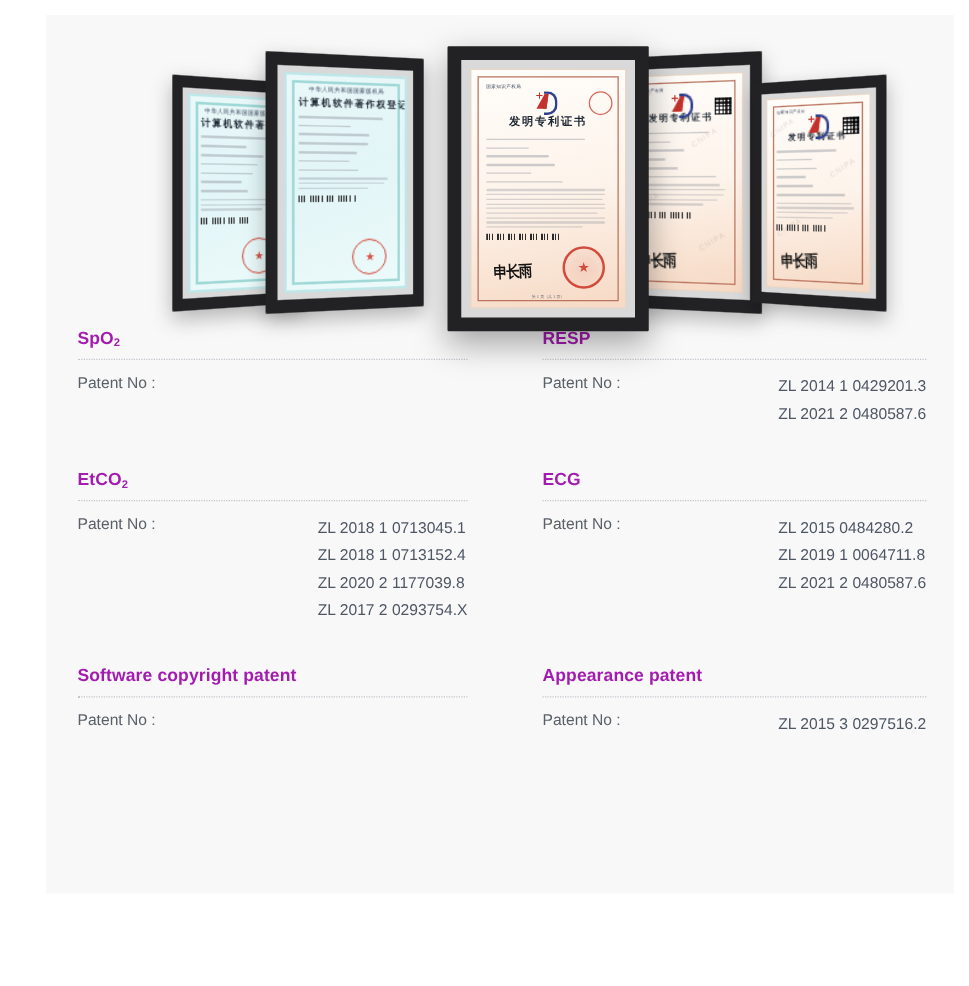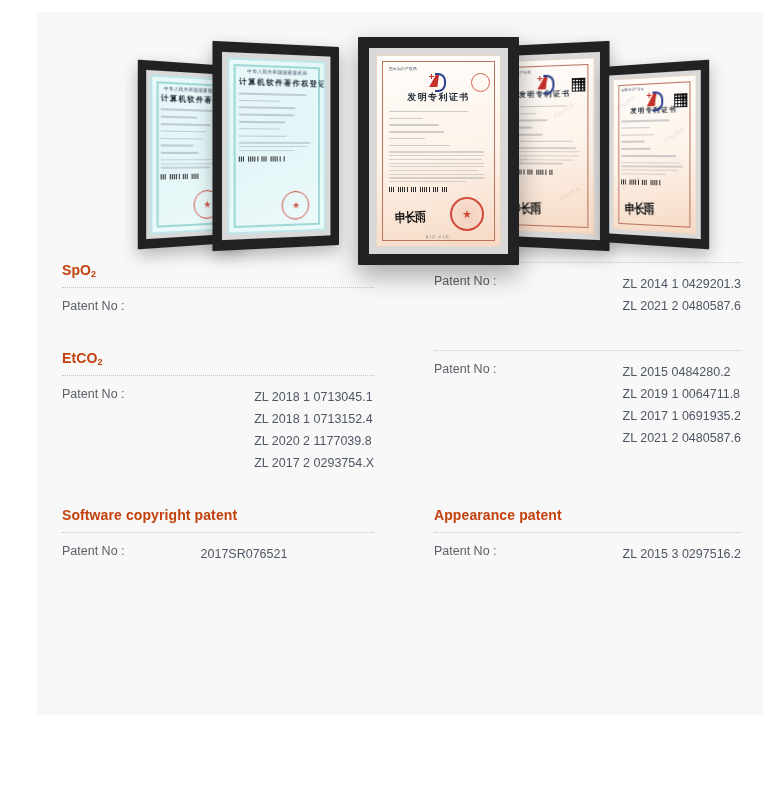--- a/index.html
+++ b/index.html
@@ -265,21 +265,21 @@
   .col {
     width: 50%;
     box-sizing: border-box;
   }
   .col.left  { padding-left: 25px; padding-right: 26px; }
   .col.right { padding-left: 34px; padding-right: 22px; }
 
   .sec-title {
     font-size: 14px;
     font-weight: bold;
-    color: #c2410c;
+    color: #a21caf;
     letter-spacing: .1px;
     margin: 0 0 9px 0;
     white-space: nowrap;
   }
   .sec-title sub {
     font-size: 9px;
     font-weight: bold;
     vertical-align: baseline;
     position: relative;
     top: 2px;
@@ -524,20 +524,21 @@
 
       <div class="col left block-spo2">
         <div class="sec-title"><span>SpO</span><sub>2</sub></div>
         <div class="divider"></div>
         <div class="row">
           <div class="label">Patent No :</div>
         </div>
       </div>
 
       <div class="col right block-resp">
+        <div class="sec-title"><span>RESP</span></div>
         <div class="divider"></div>
         <div class="row">
           <div class="label">Patent No :</div>
           <div class="values">
             <div class="v">ZL 2014 1 0429201.3</div>
             <div class="v">ZL 2021 2 0480587.6</div>
           </div>
         </div>
       </div>
 
@@ -549,40 +550,37 @@
           <div class="values">
             <div class="v">ZL 2018 1 0713045.1</div>
             <div class="v">ZL 2018 1 0713152.4</div>
             <div class="v">ZL 2020 2 1177039.8</div>
             <div class="v">ZL 2017 2 0293754.X</div>
           </div>
         </div>
       </div>
 
       <div class="col right block-ecg">
+        <div class="sec-title"><span>ECG</span></div>
         <div class="divider"></div>
         <div class="row">
           <div class="label">Patent No :</div>
           <div class="values">
             <div class="v">ZL 2015 0484280.2</div>
             <div class="v">ZL 2019 1 0064711.8</div>
-            <div class="v">ZL 2017 1 0691935.2</div>
             <div class="v">ZL 2021 2 0480587.6</div>
           </div>
         </div>
       </div>
 
       <div class="col left">
         <div class="sec-title"><span>Software copyright patent</span></div>
         <div class="divider"></div>
         <div class="row">
           <div class="label">Patent No :</div>
-          <div class="values" style="margin-left:0; padding-left:76px;">
-            <div class="v">2017SR076521</div>
-          </div>
         </div>
       </div>
 
       <div class="col right">
         <div class="sec-title"><span>Appearance patent</span></div>
         <div class="divider"></div>
         <div class="row">
           <div class="label">Patent No :</div>
           <div class="values">
             <div class="v">ZL 2015 3 0297516.2</div>

